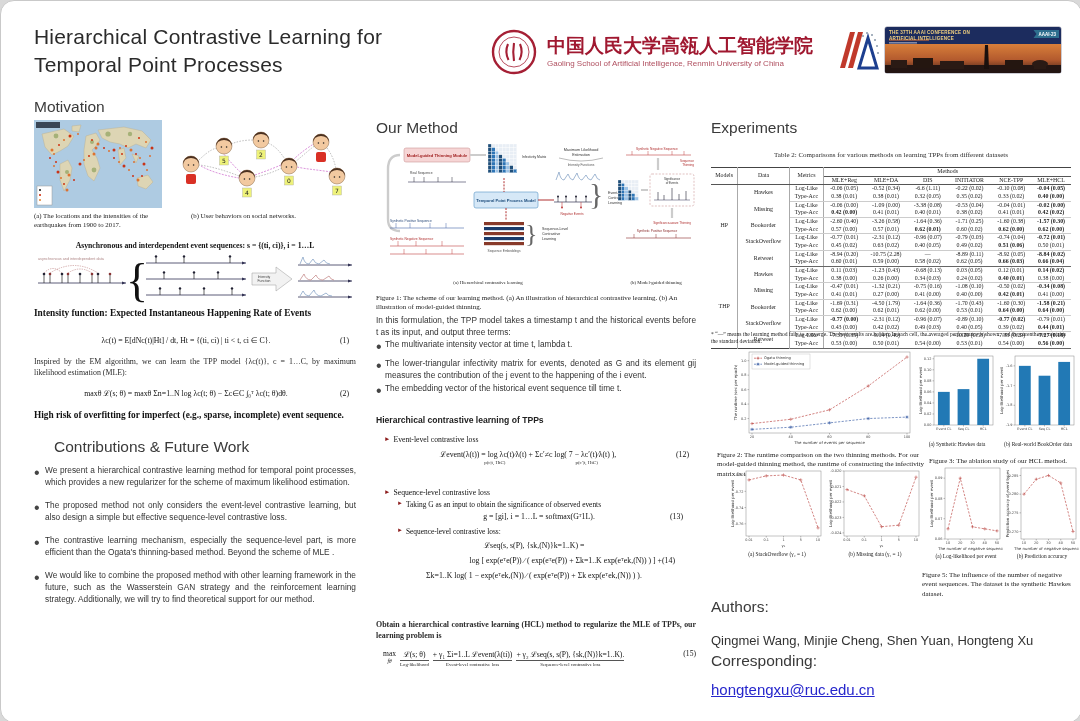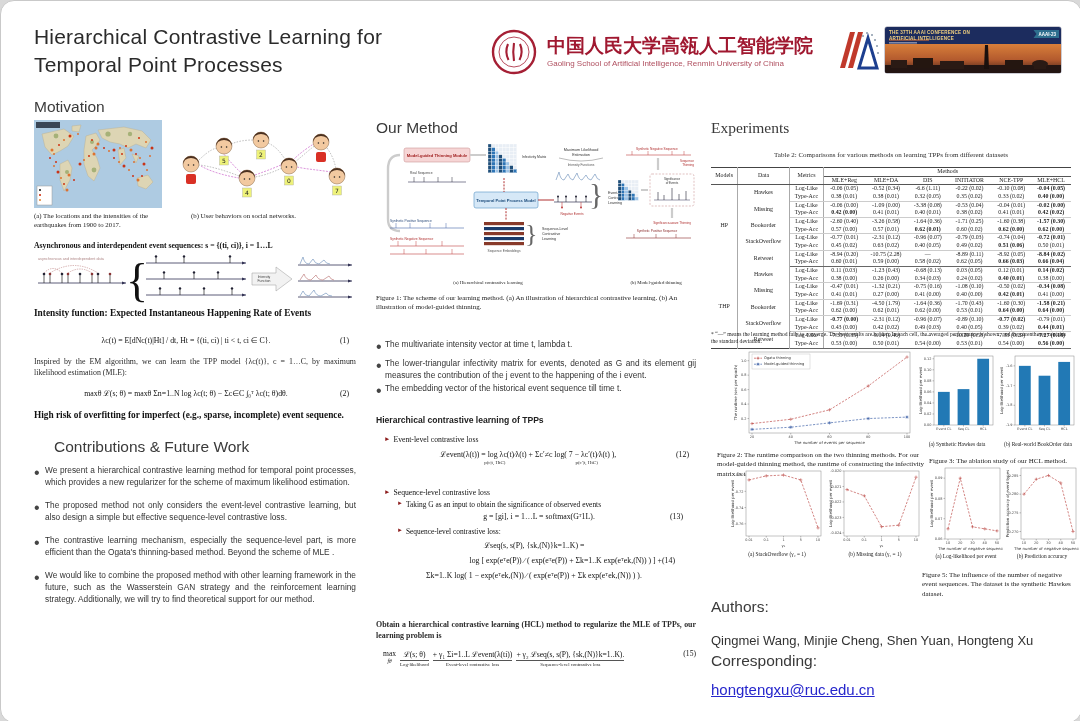--- a/index.html
+++ b/index.html
@@ -1,21 +1,21 @@
 <!DOCTYPE html>
 <html><head>
 <meta charset="utf-8">
 <style>
   html,body{margin:0;padding:0;background:#d9d9d9;}
   .poster{position:relative;width:1080px;height:721px;background:#fff;border:1px solid #c9c9c9;
     border-radius:14px;overflow:hidden;font-family:"Liberation Sans",sans-serif;color:#2b2b2b;}
   .abs{position:absolute;}
   .title{font-size:21px;line-height:1.35;color:#2b2b2b;letter-spacing:.2px;}
   .sec-h{font-size:15.5px;color:#3a3a3a;}
-  .serif{font-family:"Liberation Serif",serif;}
+  .serif{font-family:"Liberation Serif",serif;text-align:center;}
   .cap{font-family:"Liberation Serif",serif;font-size:6.8px;color:#222;line-height:1.35;}
   .figcap{font-family:"Liberation Serif",serif;font-size:7px;color:#222;line-height:1.35;text-align:left;}
   .subcap{font-family:"Liberation Serif",serif;font-size:5.4px;color:#222;text-align:center;}
   .boldline{font-family:"Liberation Serif",serif;font-weight:bold;font-size:9.3px;line-height:1.3;color:#111;}
   .body-txt{font-size:8.3px;line-height:1.45;text-align:justify;color:#333;}
   .bullet{display:flex;margin-bottom:11px;}
   .bullet .dot{width:11px;flex:none;color:#444;}
   .mbullet{display:flex;margin-bottom:1px;}
   .mbullet .dot{width:9px;flex:none;color:#444;}
   .eq{font-family:"Liberation Serif",serif;font-size:7.8px;color:#111;display:flex;align-items:center;}
@@ -583,20 +583,21 @@
     <g stroke="#8a2a2a" stroke-width="0.5">
         <line x1="258" y1="96" x2="258" y2="92"></line>
         <line x1="280" y1="96" x2="280" y2="92"></line>
         <line x1="300" y1="96" x2="300" y2="92"></line>
       </g>
     <text x="280" y="142" font-size="4.8" text-anchor="middle" fill="#222" font-family="Liberation Serif,serif">(b) Model-guided thinning</text>
   </svg>
 
   <div class="abs figcap" style="left:375px;top:293px;width:320px;">Figure 1: The scheme of our learning method. (a) An illustration of hierarchical contrastive learning. (b) An illustration of model-guided thinning.</div>
 
+  <div class="abs body-txt" style="left:375px;top:313px;width:320px;">In this formulation, the TPP model takes a timestamp t and the historical events before t as its input, and output three terms:</div>
   <div class="abs" style="left:375px;top:337px;width:320px;">
     <div class="mbullet">
         <span class="dot">•</span>
         <span class="body-txt">The multivariate intensity vector at time t, lambda t.</span>
       </div>
     <div class="mbullet">
         <span class="dot">•</span>
         <span class="body-txt">The lower-triangular infectivity matrix for events, denoted as G and its element gij measures the contribution of the j event to the happening of the i event.</span>
       </div>
     <div class="mbullet">
@@ -671,21 +672,21 @@
         <div class="eq15-under">Event-level contrastive loss</div>
       </div>
       <div class="eq15-part">
         <div class="eq15-top">+ γ₂ ℒseq(s, s(P), {sk,(N)}k=1..K).</div>
         <div class="eq15-under">Sequence-level contrastive loss</div>
       </div>
       <div style="flex:1;text-align:right;font-family:'Liberation Serif',serif;">(15)</div>
     </div>
   </div>
 
-  <div class="abs sec-h" style="left:710px;top:118px;font-family:Liberation Serif, serif;">Experiments</div>
+  <div class="abs sec-h" style="left:710px;top:118px;">Experiments</div>
   <div class="abs serif" style="left:710px;top:150px;width:360px;font-size:7px;text-align:center;">Table 2: Comparisons for various methods on learning TPPs from different datasets</div>
   <div class="abs" style="left:710px;top:166px;width:360px;">
     <table class="results-table">
         <thead>
           <tr>
             <th rowspan="2" class="vr">Models</th>
             <th rowspan="2" class="vr">Data</th>
             <th rowspan="2" class="vr">Metrics</th>
             <th colspan="6">Methods</th>
           </tr>

